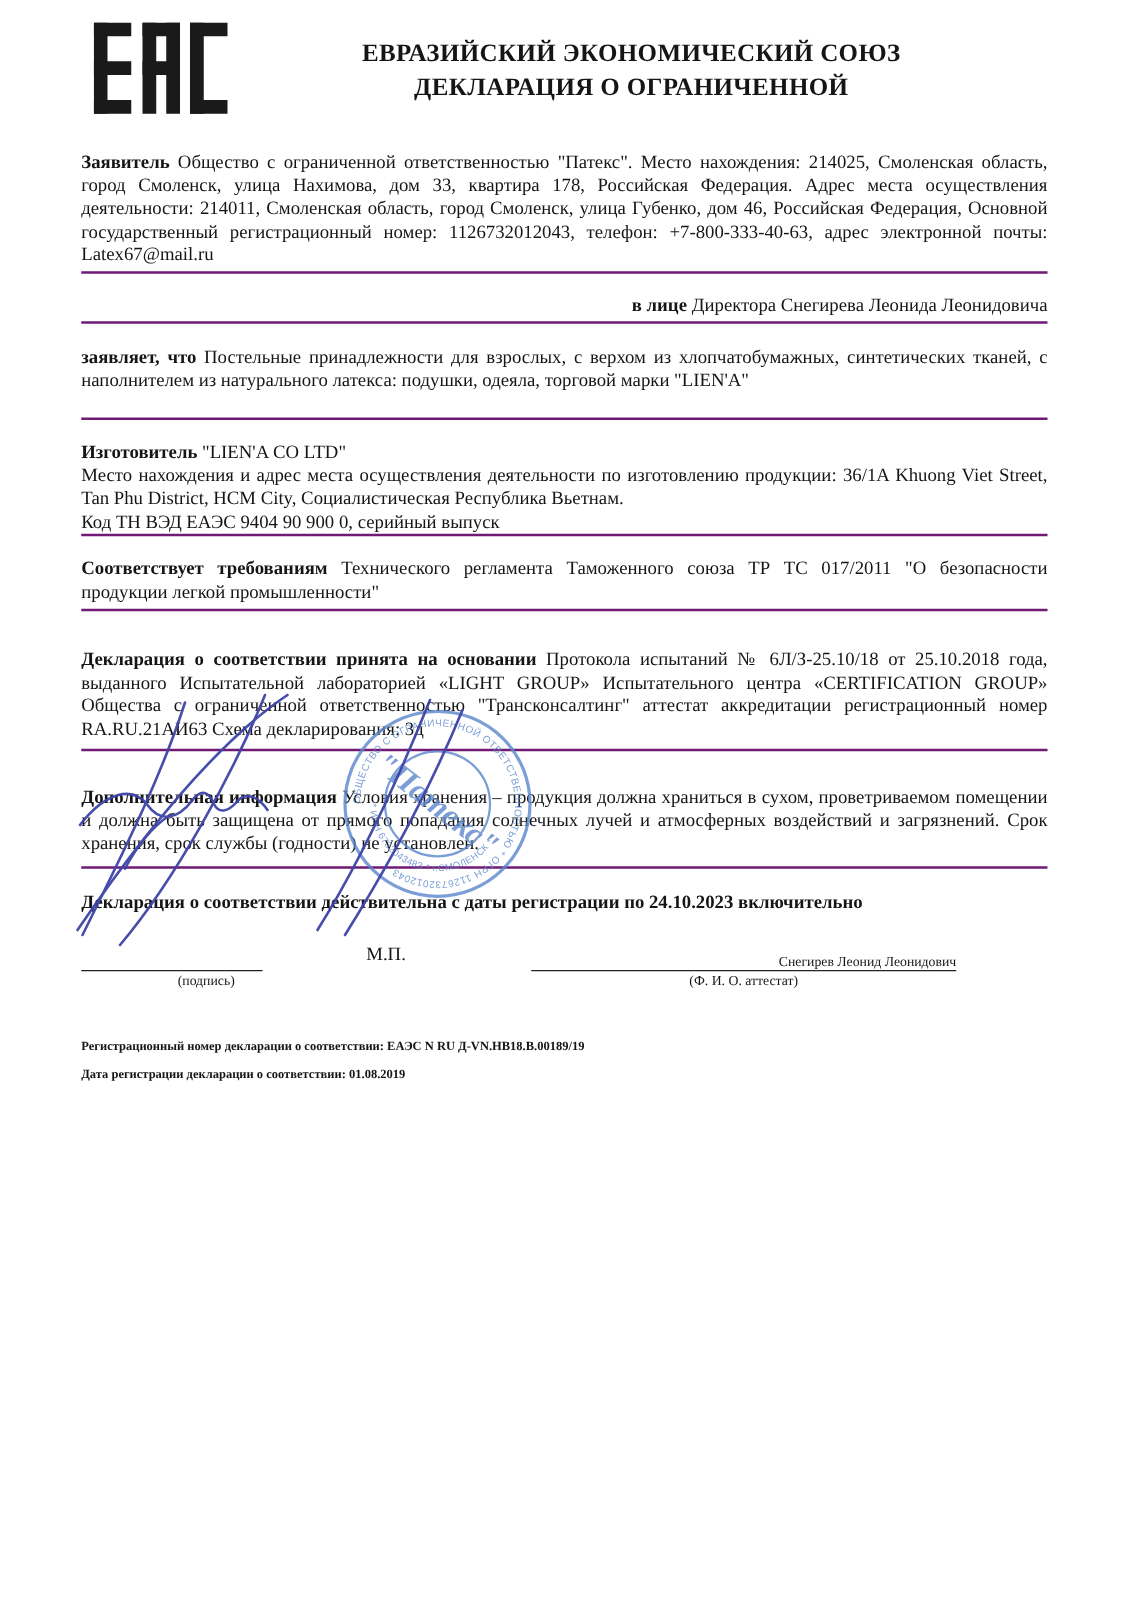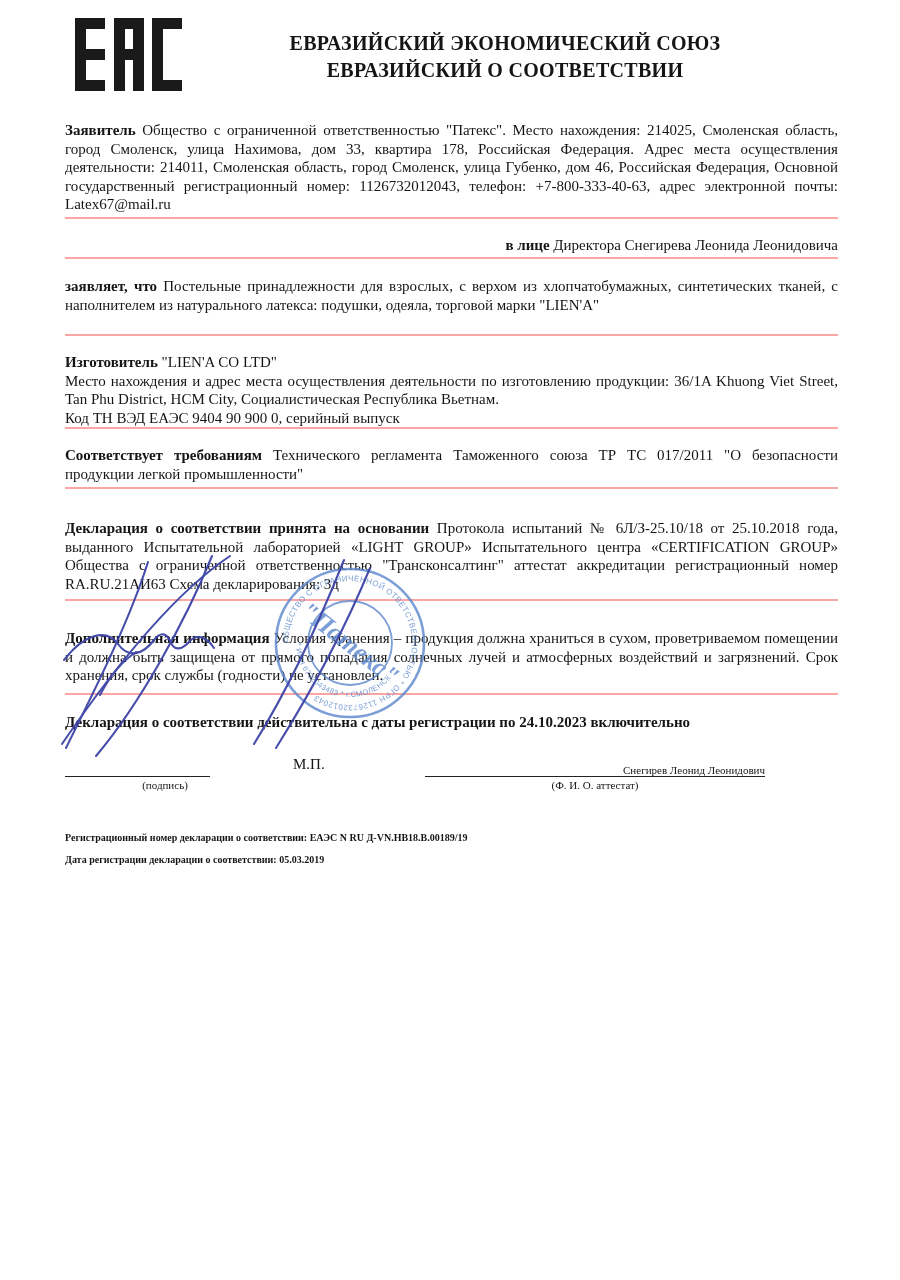--- a/index.html
+++ b/index.html
@@ -8,21 +8,21 @@
     font-family:"Liberation Serif","DejaVu Serif",serif;color:#151515;
     -webkit-font-smoothing:antialiased;
   }
   .page{position:relative;width:900px;height:1028px;overflow:hidden;}
   .header{position:relative;padding-top:18px;height:96px;}
   .eac-logo{position:absolute;left:75px;top:18px;}
   .title{padding-left:180px;padding-right:70px;text-align:center;padding-top:12px;}
   .title div{font-weight:bold;font-size:20px;line-height:27px;letter-spacing:.3px;}
   .content{padding:0 62px 0 65px;}
   .sec{font-size:15px;line-height:18.5px;text-align:justify;}
-  .rule{border-bottom:2px solid #fca5a5;}
+  .rule{border-bottom:2px solid #701a75;}
   .lead{font-weight:bold;}
   .sec-applicant{margin-top:7px;padding-bottom:3px;}
   .sec-inperson{padding:2px 0 3px 0;text-align:right;}
   .sec-declares{padding:3px 0 20px 0;}
   .sec-manufacturer{padding:2px 0 0 0;}
   .sec-complies{padding:2px 0 4px 0;}
   .sec-basis{padding:15px 0 6px 0;}
   .sec-additional{padding:13px 0 8px 0;}
   .sec-validity{padding:3px 0 2px 0;font-weight:bold;text-align:left;}
   .sig-block{position:relative;height:70px;margin-top:8px;font-size:15px;}
@@ -54,21 +54,21 @@
           <rect x="39" y="0" width="30" height="11"></rect>
           <rect x="39" y="31" width="30" height="11"></rect>
           <rect x="77" y="0" width="11" height="73"></rect>
           <rect x="77" y="0" width="30" height="11"></rect>
           <rect x="77" y="62" width="30" height="11"></rect>
         </g>
       </svg>
     </span>
     <div class="title">
       <div>ЕВРАЗИЙСКИЙ ЭКОНОМИЧЕСКИЙ СОЮЗ</div>
-      <div>ЕВРАЗИЙСКИЙ О СООТВЕТСТВИИ</div>
+      <div>ДЕКЛАРАЦИЯ О ОГРАНИЧЕННОЙ</div>
     </div>
   </div>
 
   <div class="content">
 
     <p class="sec sec-applicant rule">
       <b class="lead">Заявитель</b>
       <span>Общество с ограниченной ответственностью "Патекс". Место нахождения: 214025, Смоленская область, город Смоленск, улица Нахимова, дом 33, квартира 178, Российская Федерация. Адрес места осуществления деятельности: 214011, Смоленская область, город Смоленск, улица Губенко, дом 46, Российская Федерация, Основной государственный регистрационный номер: 1126732012043, телефон: +7-800-333-40-63, адрес электронной почты: Latex67@mail.ru</span>
     </p>
 
@@ -117,21 +117,21 @@
       <div class="sig-caption-right">(Ф. И. О. аттестат)</div>
     </div>
 
     <p class="reg-line">
       <span>Регистрационный номер декларации о соответствии:</span>
       <span>ЕАЭС N RU Д-VN.НВ18.В.00189/19</span>
     </p>
 
     <p class="reg-line date">
       <span>Дата регистрации декларации о соответствии:</span>
-      <span>05.03.2019</span>
+      <span>01.08.2019</span>
     </p>
 
   </div>
 
   <svg class="overlay" viewBox="0 0 900 1280">
     <defs>
       <path id="ringO" d="M -62,0 A 62,62 0 1 1 62,0 A 62,62 0 1 1 -62,0"></path>
       <path id="ringI" d="M -54,0 A 54,54 0 0 0 54,0"></path>
     </defs>
 

